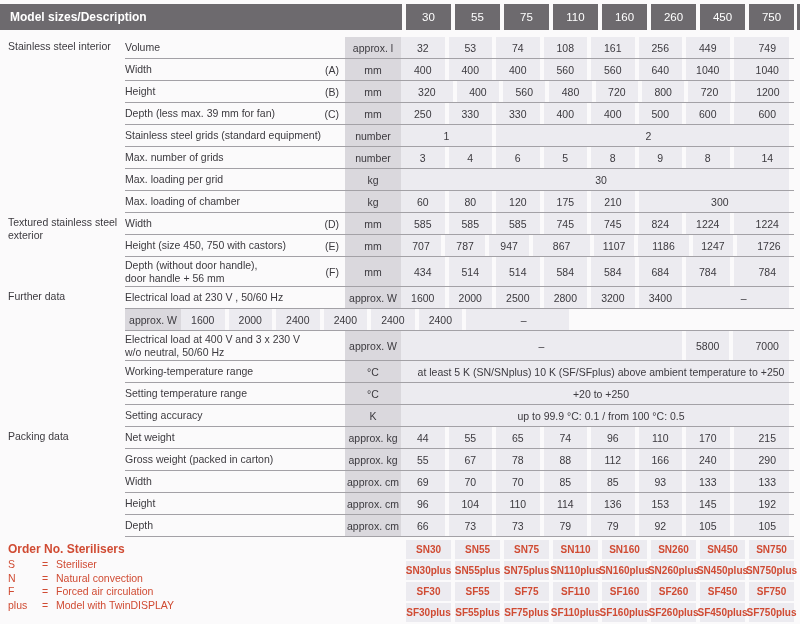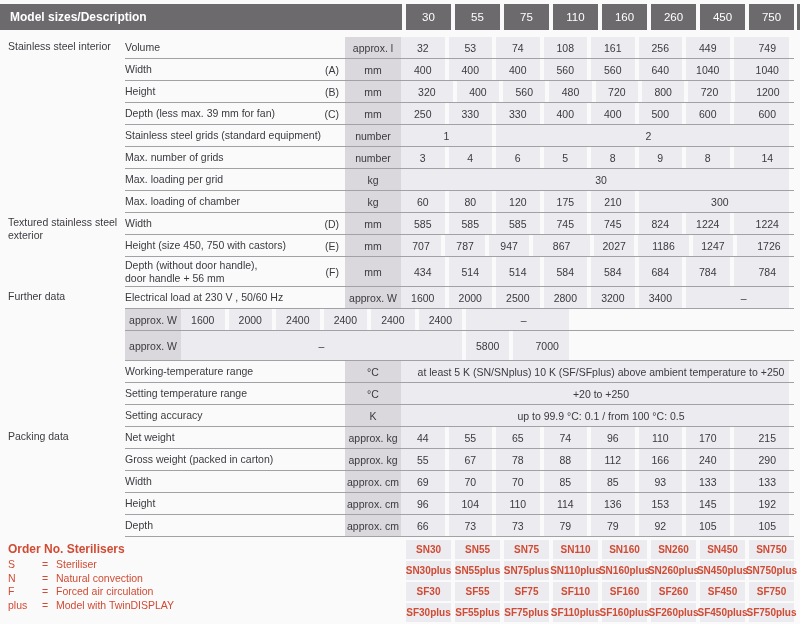--- a/index.html
+++ b/index.html
@@ -216,21 +216,21 @@
           <div class="row-label">
             <span class="lbl">Height (size 450, 750 with castors)</span>
             <span class="marker">(E)</span>
           </div>
           <div class="unit-cell">mm</div>
           <div class="cells">
             <div class="cell" style="width: 45px;">707</div>
             <div class="cell" style="width: 45px;">787</div>
             <div class="cell" style="width: 45px;">947</div>
             <div class="cell" style="width: 64px;">867</div>
-            <div class="cell" style="width: 45px;">2027</div>
+            <div class="cell" style="width: 45px;">1107</div>
             <div class="cell" style="width: 57px;">1186</div>
             <div class="cell" style="width: 45px;">1247</div>
             <div class="cell" style="width: 45px;">1726</div>
           </div>
         </div>
         <div class="row tall">
           <div class="row-label">
             <span class="lbl">Depth (without door handle),<br>door handle + 56 mm</span>
             <span class="marker">(F)</span>
           </div>
@@ -270,20 +270,23 @@
             <div class="cell" style="width: 45px;">1600</div>
             <div class="cell" style="width: 45px;">2000</div>
             <div class="cell" style="width: 45px;">2400</div>
             <div class="cell" style="width: 45px;">2400</div>
             <div class="cell" style="width: 45px;">2400</div>
             <div class="cell" style="width: 45px;">2400</div>
             <div class="cell" style="width: 94px;">–</div>
           </div>
         </div>
         <div class="row tall">
+          <div class="row-label">
+            <span class="lbl">Electrical load at 400 V and 3 x 230 V<br>w/o neutral, 50/60 Hz</span>
+          </div>
           <div class="unit-cell">approx. W</div>
           <div class="cells">
             <div class="cell" style="width: 290px;">–</div>
             <div class="cell" style="width: 45px;">5800</div>
             <div class="cell" style="width: 45px;">7000</div>
           </div>
         </div>
         <div class="row">
           <div class="row-label">
             <span class="lbl">Working-temperature range</span>

